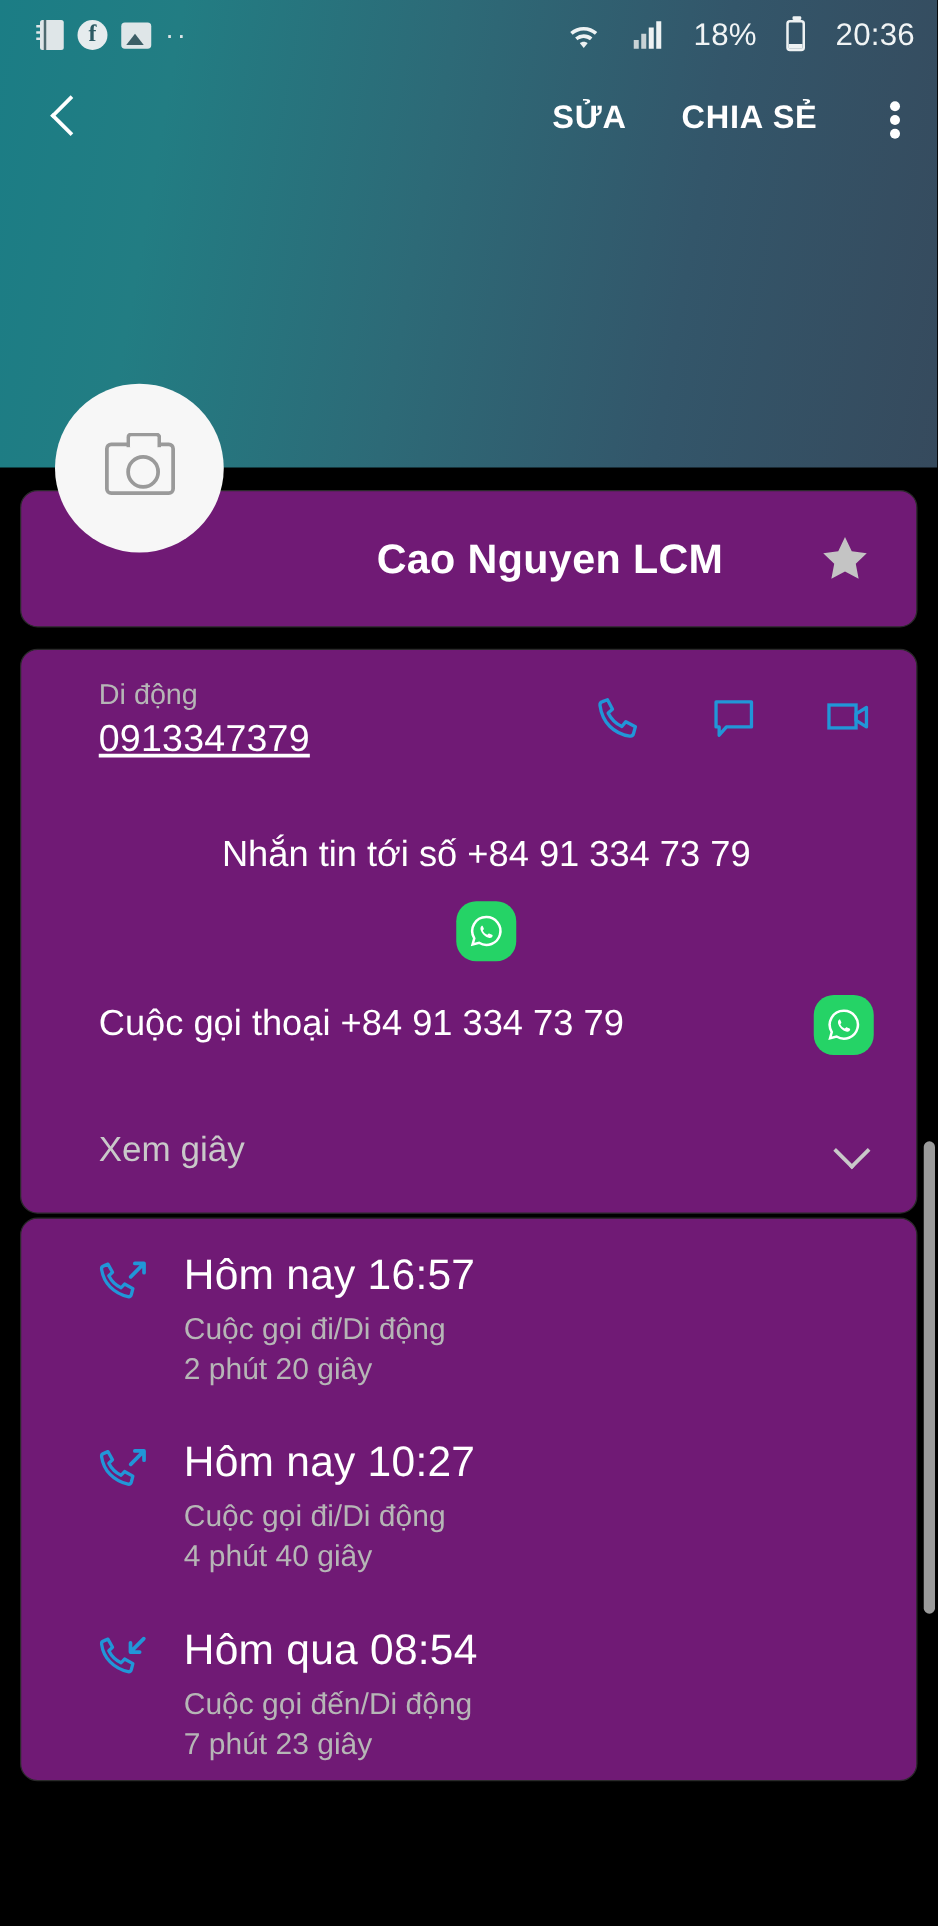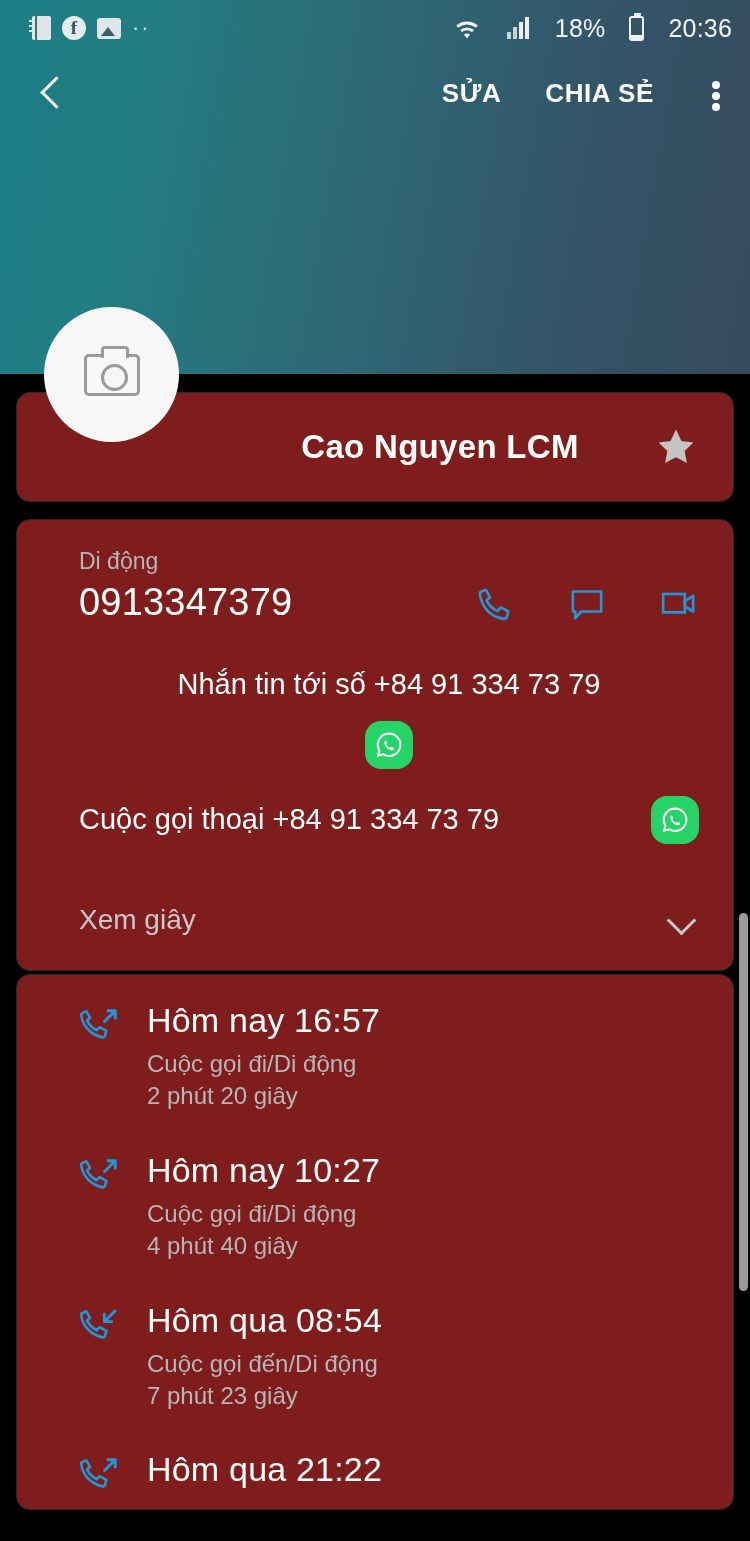--- a/index.html
+++ b/index.html
@@ -84,40 +84,40 @@
     border:3px solid #9a9a9a; border-bottom:none; border-radius:4px 4px 0 0; background:#f7f7f7;
   }
   .cam:after{
     content:""; position:absolute; left:14px; top:7px; width:21px; height:21px;
     border:3px solid #9a9a9a; border-radius:50%;
   }
 
   
   .card {
     position:absolute; left:16px; width:718px;
-    background:#7f1d1d; border:1px solid #2a2a2a; border-radius:14px;
+    background:#701a75; border:1px solid #2a2a2a; border-radius:14px;
   }
   #card-name { top:392px; height:110px; }
   #card-info { top:519px; }
   #card-calls { top:974px; }
 
   .name-row {
     height:100%; display:flex; align-items:center; padding:0 34px 0 210px;
   }
   .contact-name {
     flex:1; text-align:center; color:#fff; font-size:33px; font-weight:bold; letter-spacing:.3px;
   }
   .star { width:46px; height:44px; cursor:pointer; flex:none; }
 
   
   .row { display:flex; align-items:center; padding:0 34px 0 62px; }
-  #row-number { height:104px; align-items:flex-end; padding-top:22px; }
+  #row-number { height:104px; align-items:flex-start; padding-top:22px; }
   .num-block { flex:1; }
   .num-label { color:#b6b6b6; font-size:23px; margin-bottom:6px; }
-  .num-value { color:#fff; font-size:38px; letter-spacing:.2px; }
+  .num-value { color:#fff; font-size:30px; letter-spacing:.2px;text-decoration:underline; }
   .num-actions { display:flex; align-items:center; gap:52px; padding-top:12px; }
   .act-icon { width:40px; height:40px; cursor:pointer; }
 
   .wa-row { height:101px; }
   .wa-text { flex:1; color:#fff; font-size:29px; }
   .wa-badge {
     width:48px; height:48px; border-radius:16px; background:#25D366;
     display:flex; align-items:center; justify-content:center; flex:none; cursor:pointer;
   }
   #row-wa-msg { margin-top:44px;flex-direction:column; }
@@ -281,27 +281,16 @@
         <path d="M4.2 3.6L6.3 7.3 4.6 8.9a12 12 0 005.6 5.5l1.6-1.7 3.8 2.1-.7 2.7c-.2.7-.8 1.1-1.5 1-6.6-1.6-11.2-6.2-12.1-12.6-.1-.7.3-1.3 1-1.5z" fill="none" stroke="#2196d8" stroke-width="1.5" stroke-linejoin="round"></path>
         <path d="M20.6 3.4l-6 6M18.7 9.5h-4.2V5.3" fill="none" stroke="#2196d8" stroke-width="1.7" stroke-linecap="round" stroke-linejoin="round"></path>
       </svg>
       <div class="call-body">
         <div class="call-title">Hôm qua 08:54</div>
         <div class="call-sub">Cuộc gọi đến/Di động</div>
         <div class="call-sub">7 phút 23 giây</div>
       </div>
     </div>
 
-    <div class="call-item">
-      <svg class="call-icon" viewBox="0 0 24 24">
-        <path d="M4.2 3.6L6.3 7.3 4.6 8.9a12 12 0 005.6 5.5l1.6-1.7 3.8 2.1-.7 2.7c-.2.7-.8 1.1-1.5 1-6.6-1.6-11.2-6.2-12.1-12.6-.1-.7.3-1.3 1-1.5z" fill="none" stroke="#2196d8" stroke-width="1.5" stroke-linejoin="round"></path>
-        <path d="M14.6 9.4l6-6M16.5 3.3h4.2v4.2" fill="none" stroke="#2196d8" stroke-width="1.7" stroke-linecap="round" stroke-linejoin="round"></path>
-      </svg>
-      <div class="call-body">
-        <div class="call-title">Hôm qua 21:22</div>
-        <div class="call-sub"></div>
-        <div class="call-sub"></div>
-      </div>
-    </div>
   </div>
 
   <div class="scrollbar"></div>
 </div>
 
 </body></html>

